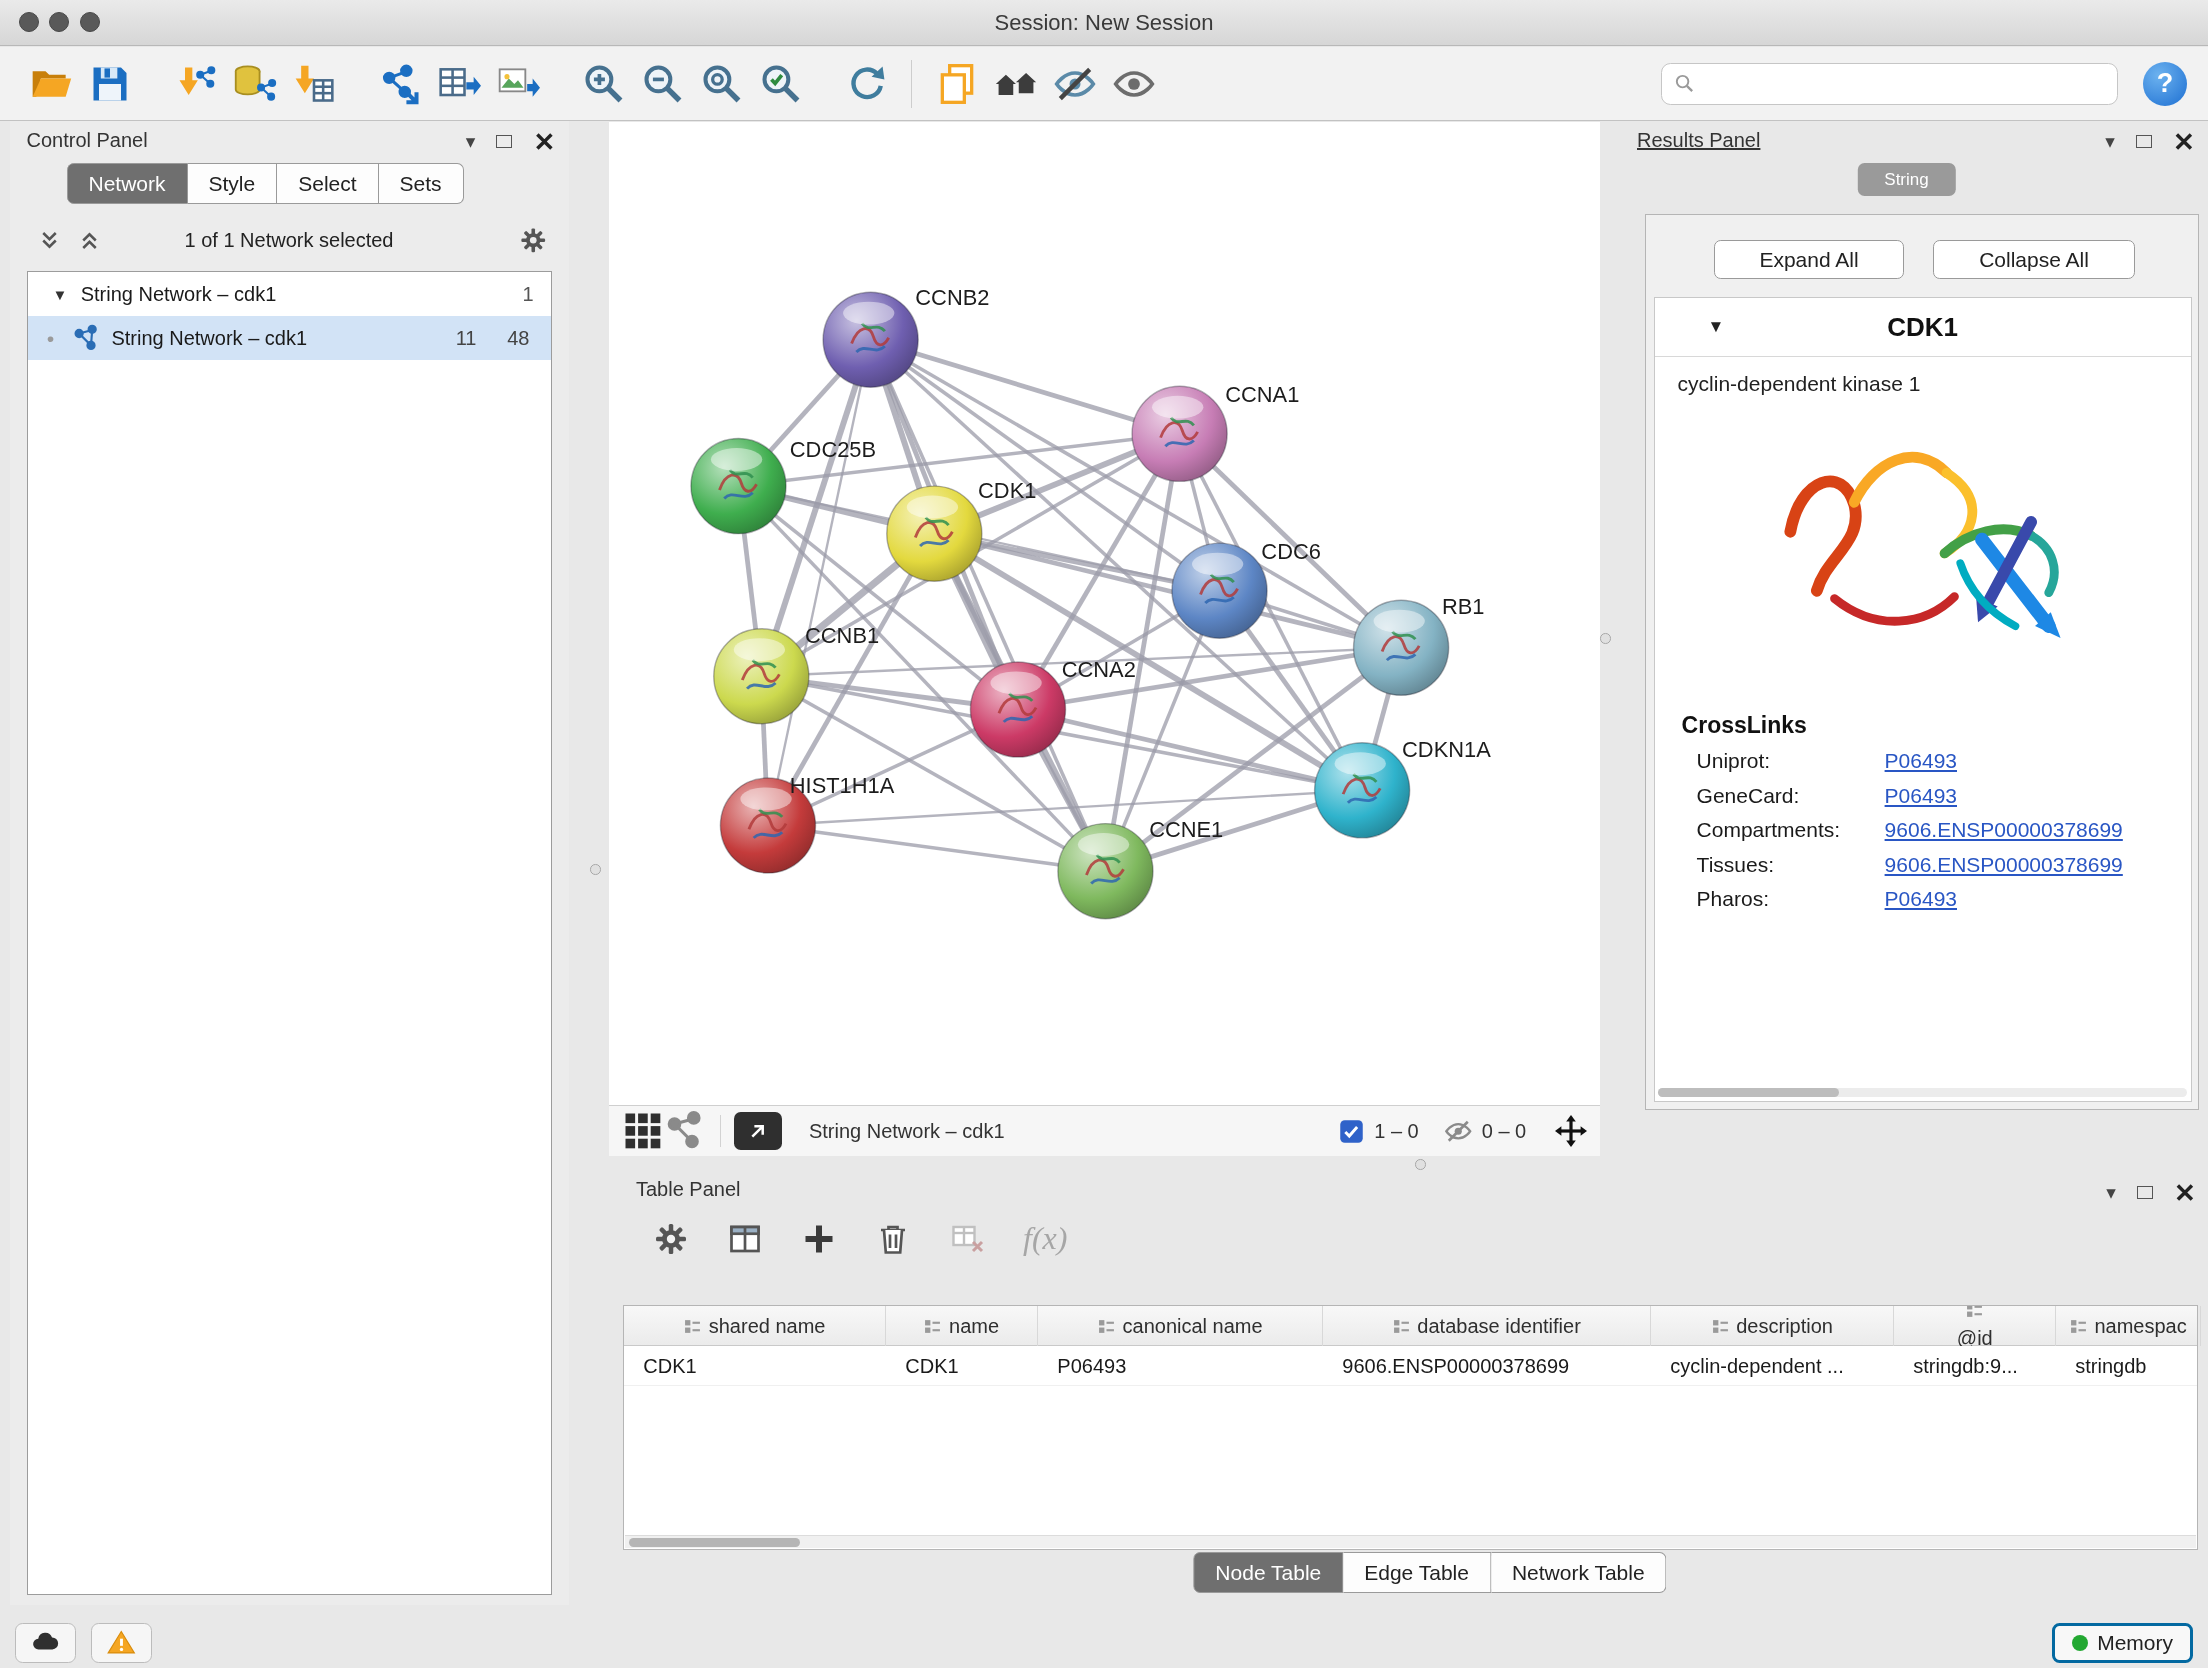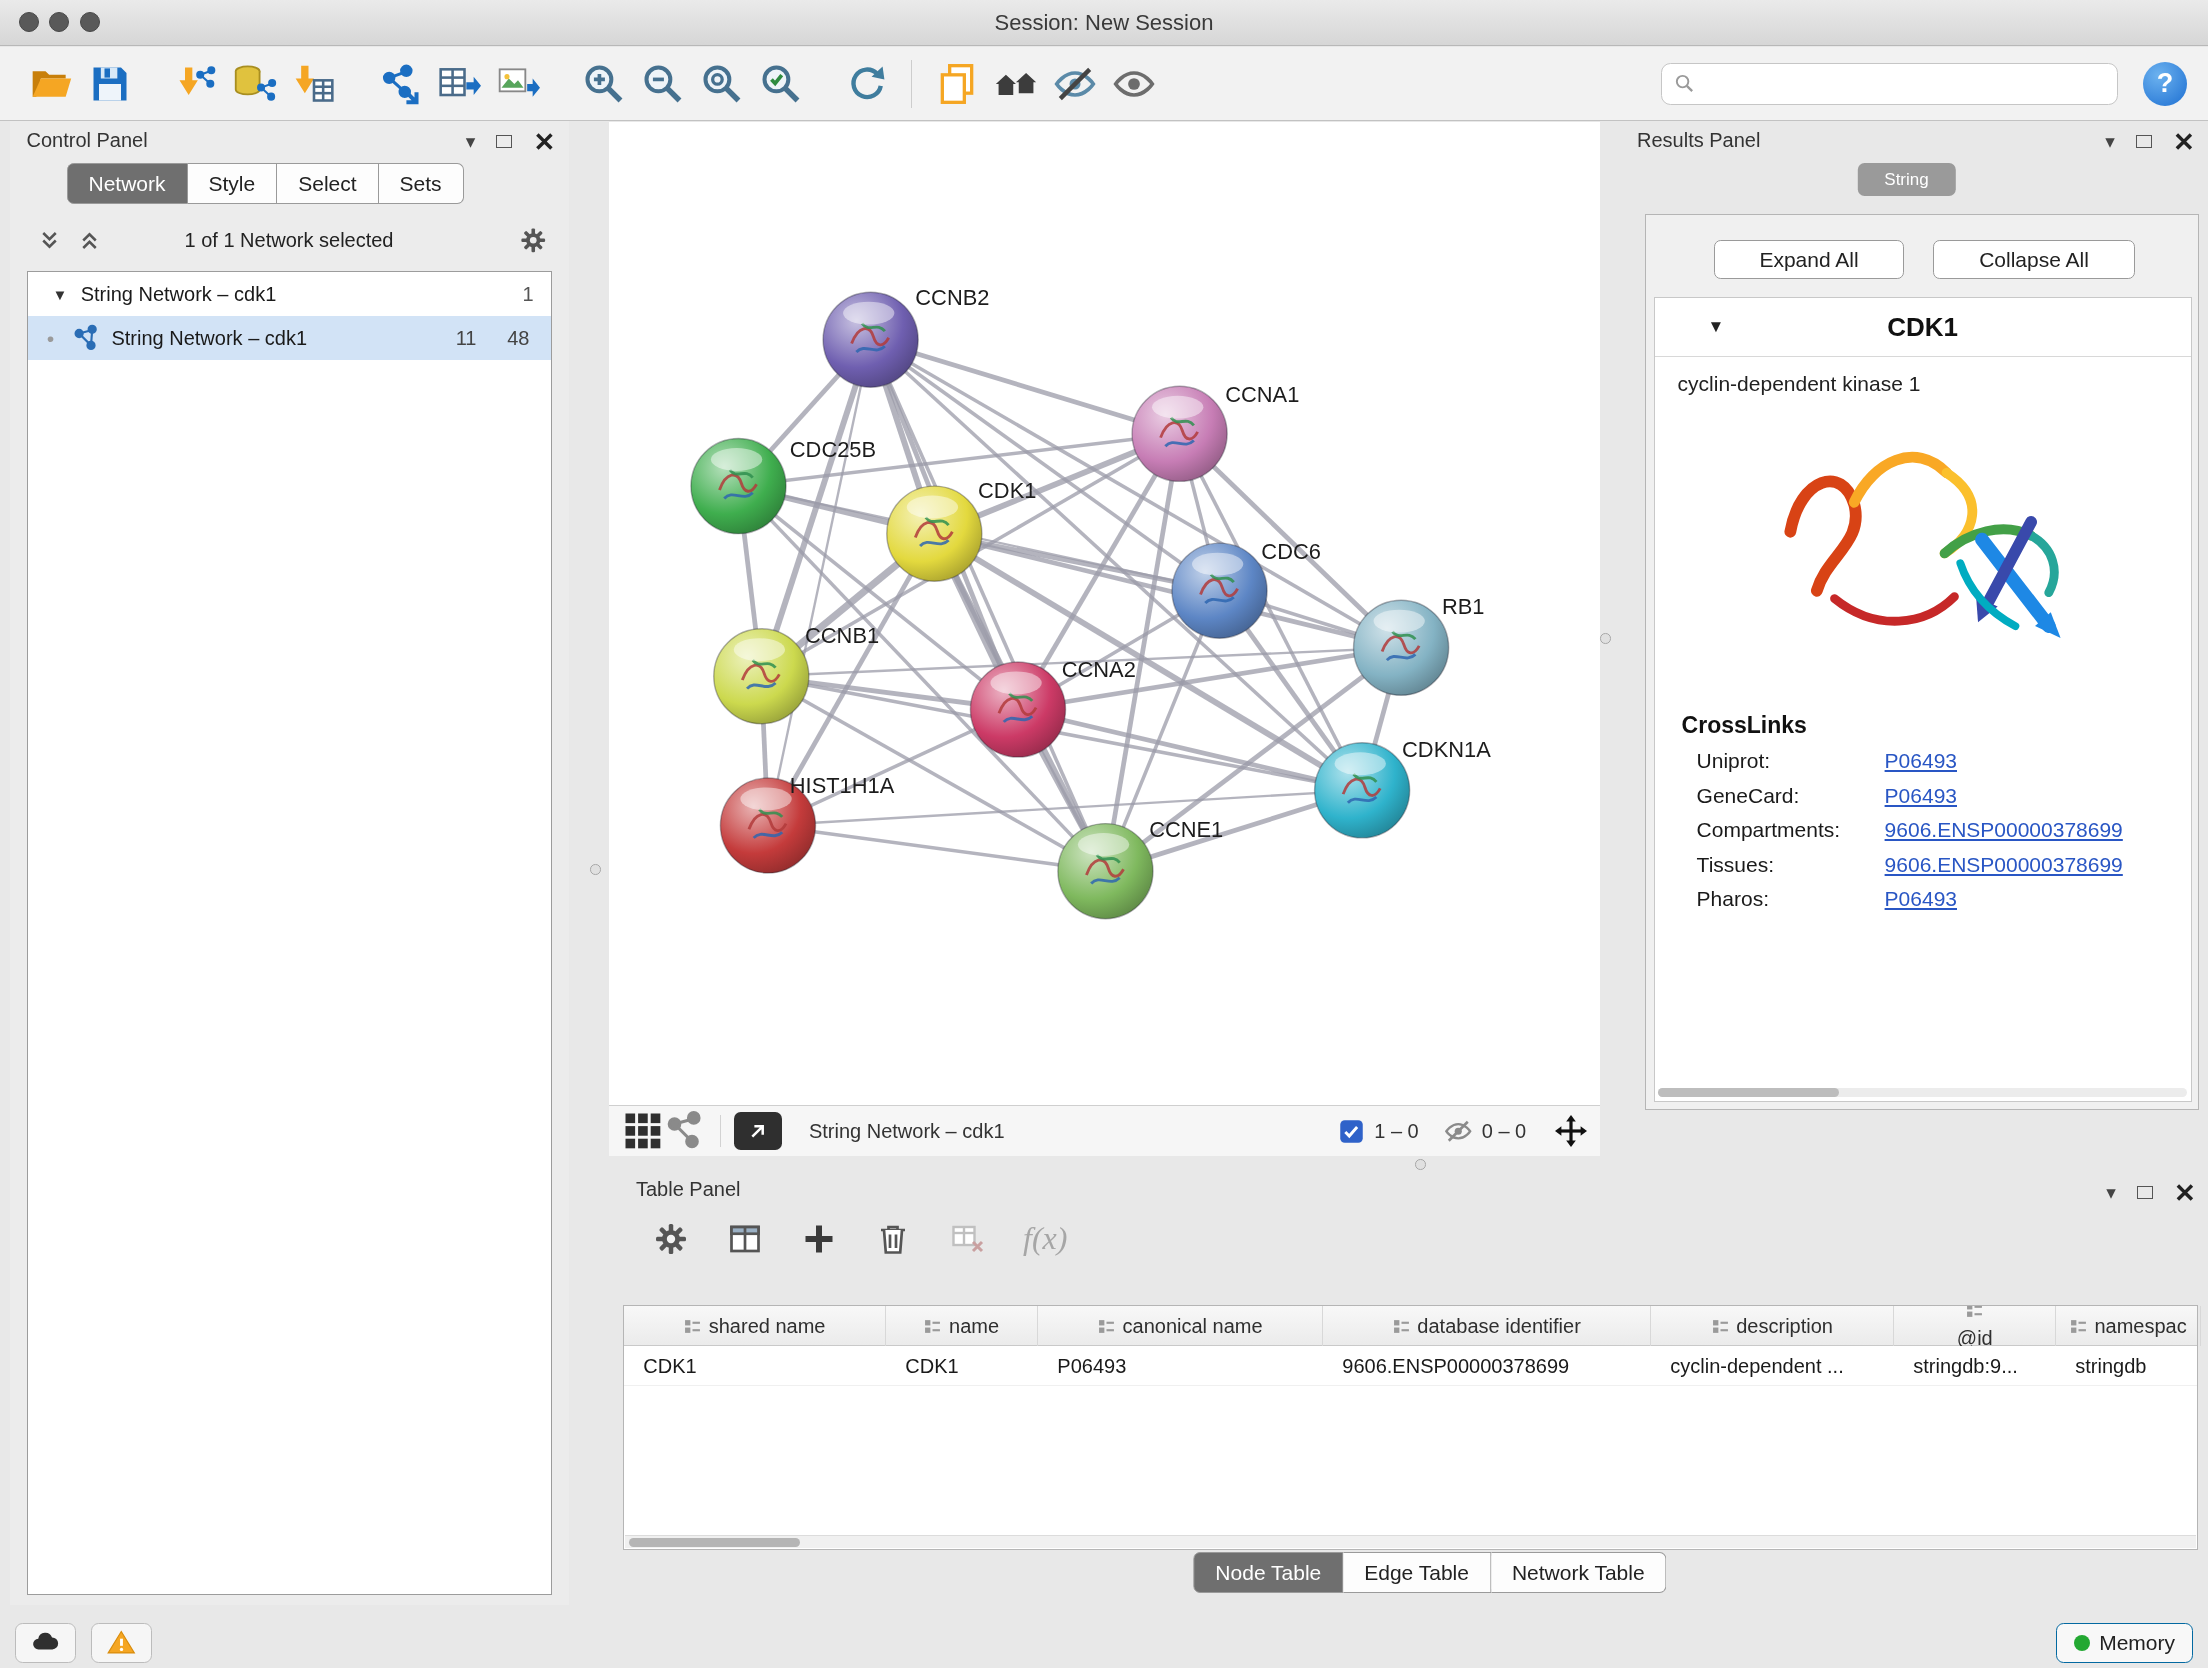--- a/index.html
+++ b/index.html
@@ -71,21 +71,21 @@
   .ns-sep { width:1px; height:32px; background:#d2d2d2; margin:0 13.3px; flex:none; }
   .ns-dark { width:48px; height:38px; background:#2f2f2f; border-radius:6.7px; display:flex; align-items:center; justify-content:center; flex:none; }
   .ns-title { font-size:20px; color:#333; margin-left:27px; flex:none; }
   .ns-count { font-size:20px; color:#333; margin-left:9.5px; flex:none; }
   .flex1 { flex:1; }
 
   .split-dot { position:absolute; width:10.5px; height:10.5px; border-radius:50%; background:#e0e0e0; border:1px solid #a8a8a8; }
 
   
   .results-panel { position:absolute; left:1605px; top:121px; width:603px; height:1039px; }
-  .rp-title { position:absolute; left:32px; top:7.6px; }
+  .rp-title { position:absolute; left:32px; top:7.6px;text-decoration:underline; }
   .rp-tab { position:absolute; left:50%; transform:translateX(-50%); top:42px;
     background:#9a9a9a; color:#fff; font-size:17px; padding:6.7px 27px; border-radius:6.7px; }
   .rp-box { position:absolute; left:40px; top:93px; width:554px; height:896px;
     background:#f0f0f0; border:1px solid #b5b5b5; }
   .btn { background:#fff; border:1px solid #9a9a9a; border-radius:6.7px; font-size:21px; padding:6.7px 0; color:#222; text-align:center; }
   .rp-expand { position:absolute; left:68px; top:25px; width:190px; }
   .rp-collapse { position:absolute; left:287px; top:25px; width:202px; }
   .rp-card { position:absolute; left:7.6px; top:82px; width:538px; height:805px; background:#fff; border:1px solid #c8c8c8; }
   .card-hd { height:59px; border-bottom:1px solid #d8d8d8; position:relative; display:flex; align-items:center; justify-content:center; }
   .card-hd .tri2 { position:absolute; left:53px; font-size:17px; color:#222; }
@@ -115,21 +115,21 @@
     overflow:hidden; white-space:nowrap; flex:none; }
   .tbl-scroll { position:absolute; left:1px; bottom:1px; width:1571px; height:13.3px; background:#f0f0f0; border-top:1px solid #dcdcdc; }
   .tbl-thumb { margin:1.9px 0 0 3.8px; width:171px; height:9.5px; background:#b5b5b5; border-radius:4.8px; }
   .tp-tabs { position:absolute; left:50%; transform:translateX(-50%); top:380px;padding-left:42px; }
 
   
   .statusbar { position:absolute; left:0; top:1617px; width:2208px; height:51px; display:flex; align-items:center; }
   .sb-btn { width:61px; height:40px; border:1px solid #bcbcbc; border-radius:7.6px; background:#f6f6f6;
     display:flex; align-items:center; justify-content:center; margin-left:15px; flex:none; }
   .sb-btn svg { width:28.5px; height:28.5px; }
-  .memory-btn { margin-left:auto; margin-right:15px; height:40px; border:1px solid #0369a1; border-radius:7.6px;
+  .memory-btn { margin-left:auto; margin-right:15px; height:40px; border:3px solid #0369a1; border-radius:7.6px;
     background:#f8f8f8; display:flex; align-items:center; gap:9.5px; padding:0 17px; font-size:21px; color:#222; }
   .mem-dot { width:16px; height:16px; border-radius:50%; background:#23a832; }
 </style>
 </head>
 <body>
 
 <div class="titlebar">
   <span class="tl" style="left:19px"></span>
   <span class="tl" style="left:49px"></span>
   <span class="tl" style="left:80px"></span>

